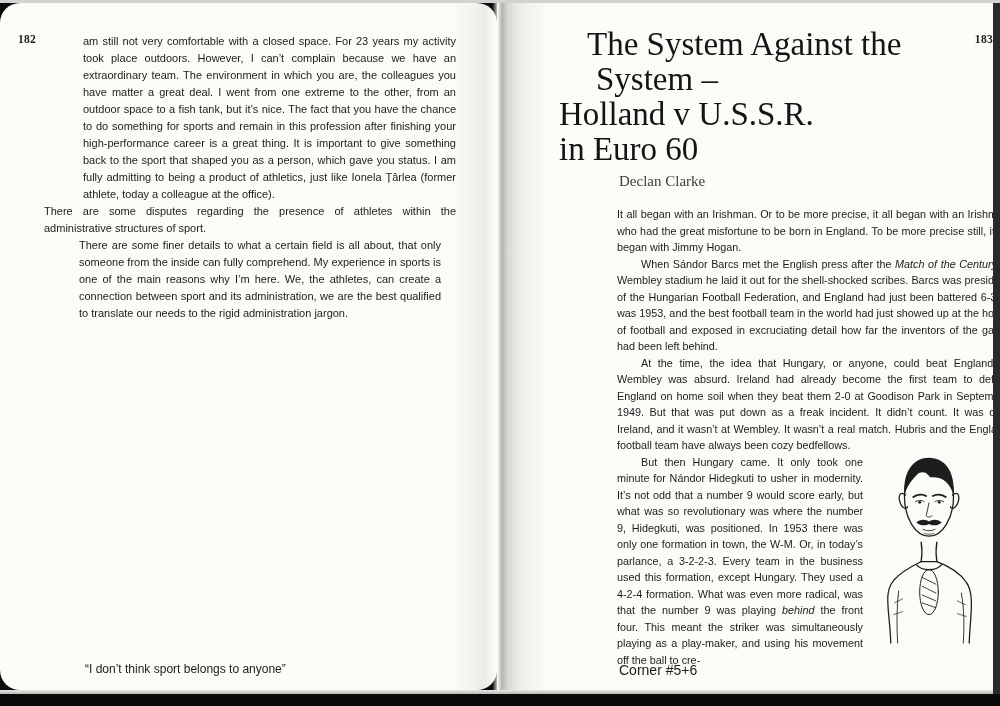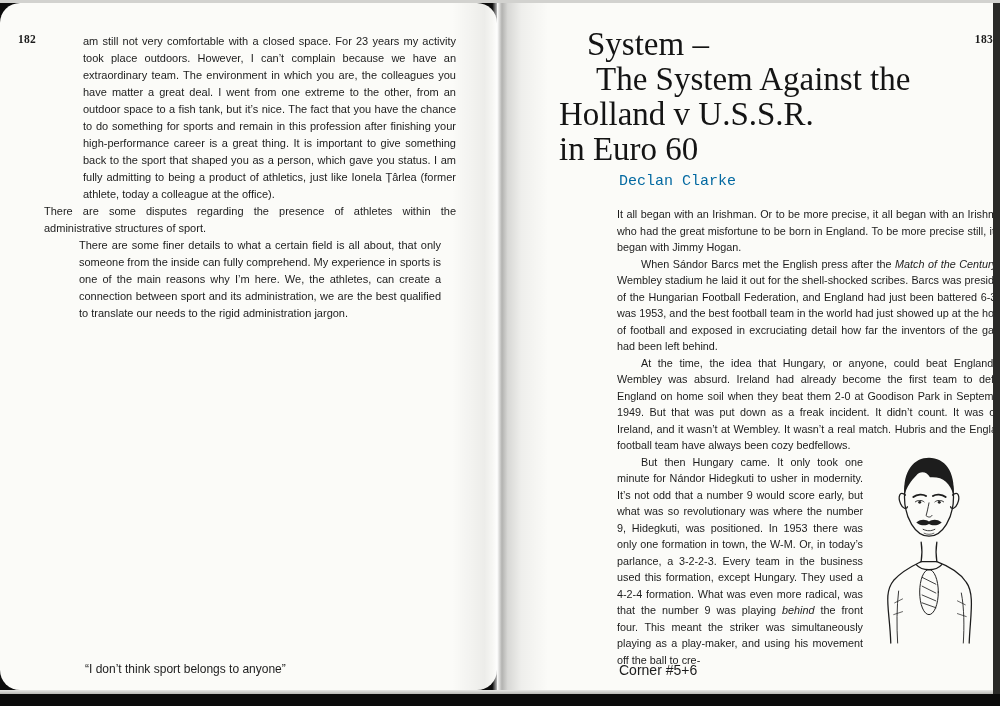--- a/index.html
+++ b/index.html
@@ -41,21 +41,21 @@
 
   
   .title { position:absolute; left:62px; top:24px; width:394px;
            font-family:"Liberation Serif", serif; font-size:33px; line-height:35px;
            font-weight:400; color:#141414; }
   .title-line { display:block; white-space:nowrap; }
   .title-line:nth-child(1) { margin-left:28px; }
   .title-line:nth-child(2) { margin-left:37px; }
 
   .author { position:absolute; left:122px; top:170px;
-            font-family:Liberation Mono, monospace; font-size:15px; color:#0369a1; }
+            font-family:Liberation Serif, serif; font-size:15px; color:#404040; }
 
   .right-body { position:absolute; left:86px; top:203px; width:392px;
                 font-size:10.8px; line-height:16.5px; text-align:justify;margin-left:34px; }
   .right-body p { margin:0; }
   .right-body p:not(:first-of-type) { text-indent:24px; }
 
   .portrait { float:right; width:138px; height:206px; margin:-14px 0 2px 8px; position:relative; }
   .portrait svg { position:absolute; left:0; top:6px; }
   .portrait-caption { position:absolute; right:-2px; top:4px;
                       writing-mode:vertical-rl; transform:rotate(180deg);
@@ -80,22 +80,22 @@
         <p class="p-quote2">There are some finer details to what a certain field is all about, that only someone from the inside can fully comprehend. My experience in sports is one of the main reasons why I’m here. We, the athletes, can create a connection between sport and its administration, we are the best qualified to translate our needs to the rigid administration jargon.</p>
       </div>
 
     <div class="footer-left">“I don’t think sport belongs to anyone”</div>
   </div>
 
   <div class="page page-right">
     <div class="pagenum pagenum-right">183</div>
 
     <h1 class="title">
+        <span class="title-line">The System Against the</span>
         <span class="title-line">System –</span>
-        <span class="title-line">The System Against the</span>
         <span class="title-line">Holland v U.S.S.R.</span>
         <span class="title-line">in Euro 60</span>
       </h1>
 
     <div class="author">Declan Clarke</div>
 
     <div class="right-body">
       <p>It all began with an Irishman. Or to be more precise, it all began with an Irishman who had the great misfortune to be born in England. To be more precise still, it all began with Jimmy Hogan.</p>
         <p>When Sándor Barcs met the English press after the <i>Match of the Century</i> in Wembley stadium he laid it out for the shell-shocked scribes. Barcs was president of the Hungarian Football Federation, and England had just been battered 6-3. It was 1953, and the best football team in the world had just showed up at the home of football and exposed in excruciating detail how far the inventors of the game had been left behind.</p>
         <p>At the time, the idea that Hungary, or anyone, could beat England at Wembley was absurd. Ireland had already become the first team to defeat England on home soil when they beat them 2-0 at Goodison Park in September 1949. But that was put down as a freak incident. It didn’t count. It was only Ireland, and it wasn’t at Wembley. It wasn’t a real match. Hubris and the England football team have always been cozy bedfellows.</p>

